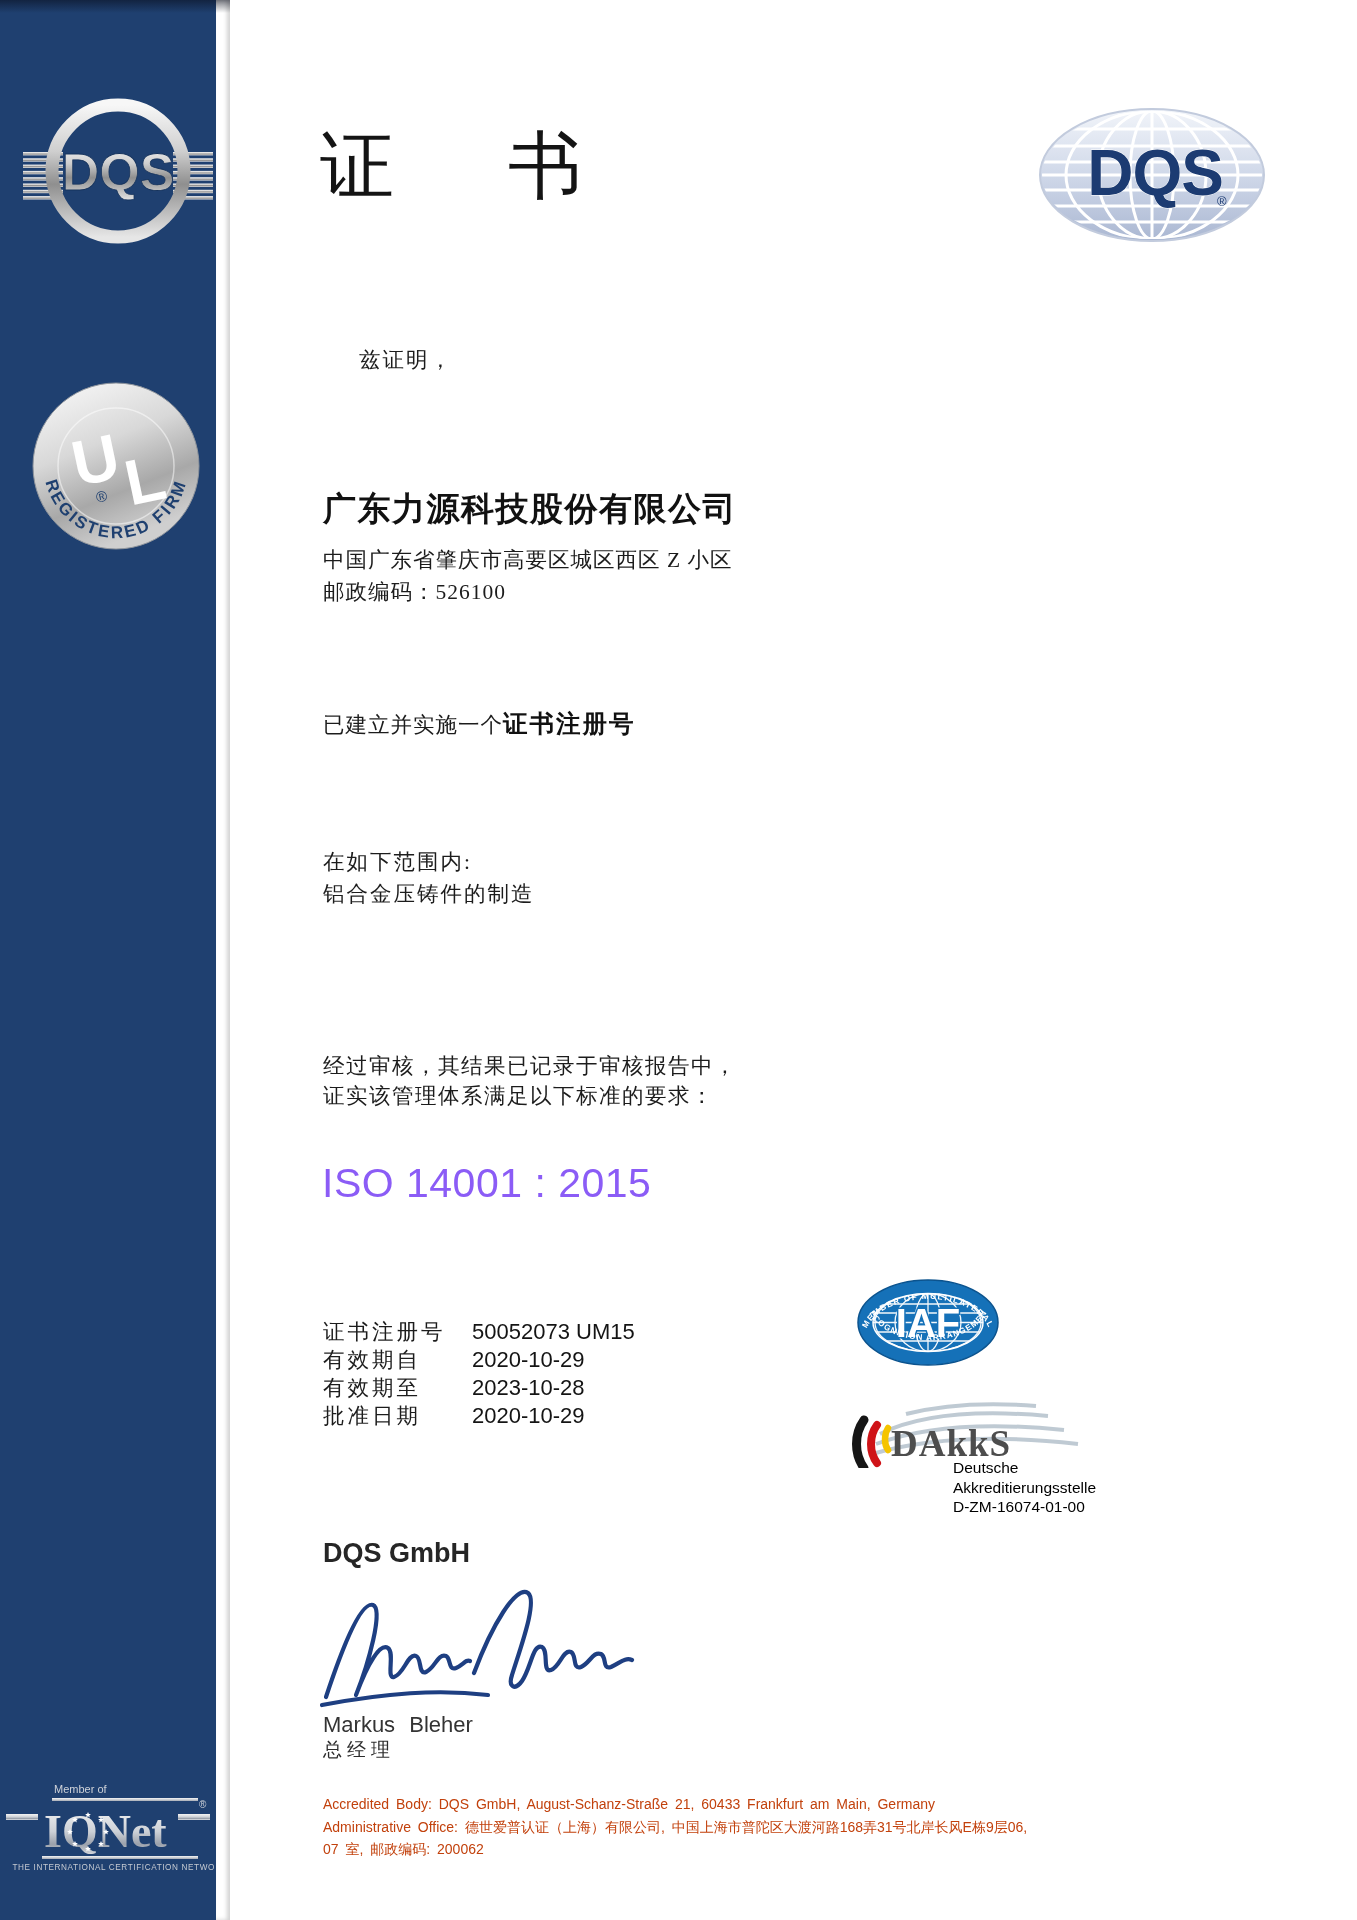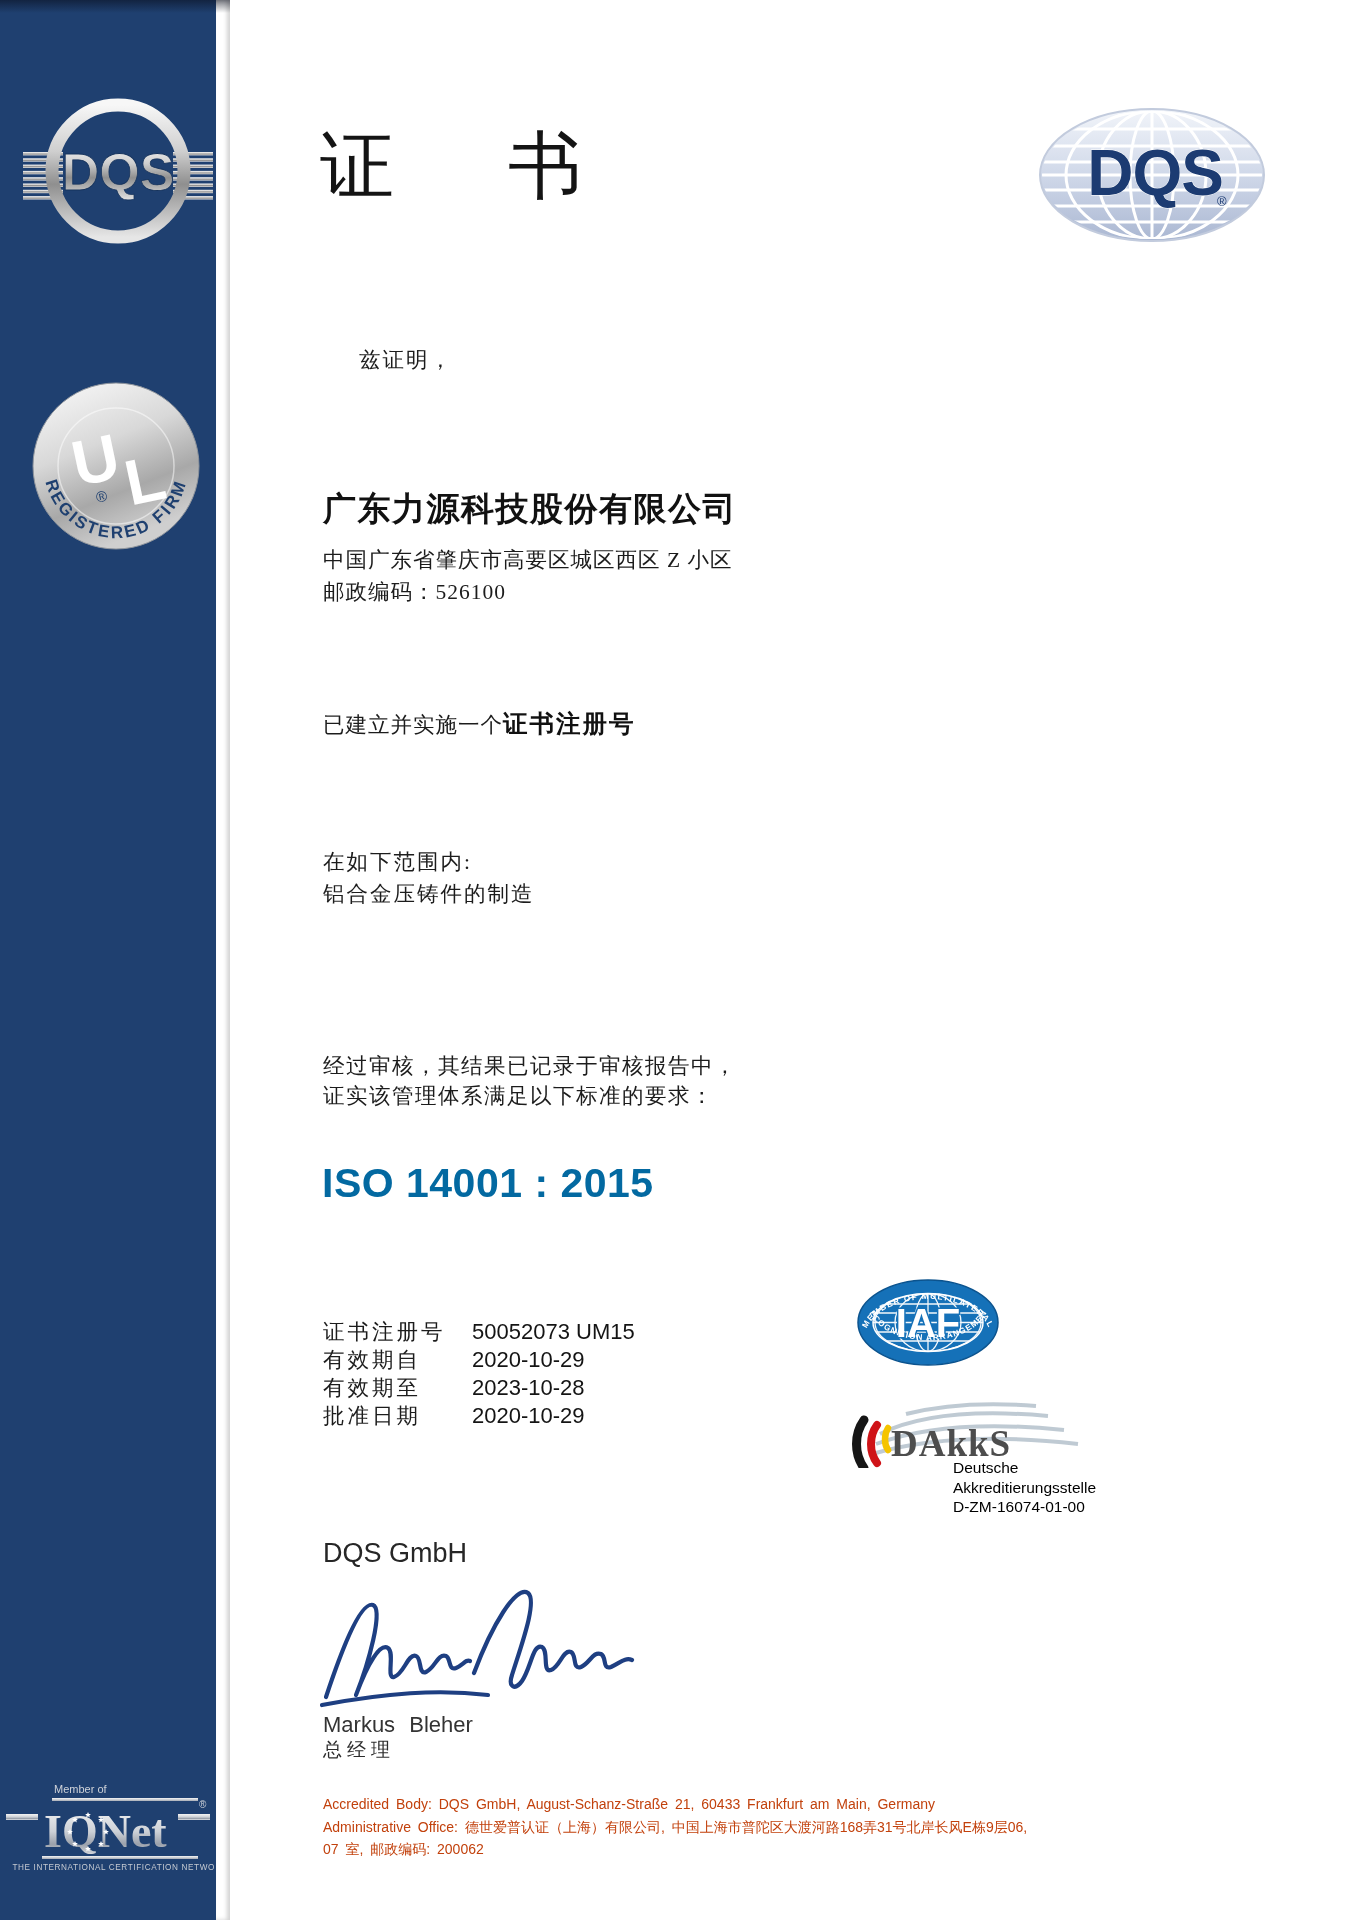--- a/index.html
+++ b/index.html
@@ -21,32 +21,32 @@
   .certify{left:323px;top:345px;font-size:21.5px;letter-spacing:2px;margin-left:36px;}
   .company-name{left:323px;top:487px;font-size:33px;font-weight:700;letter-spacing:1.5px;color:#111;}
   .company-address{left:323px;top:545px;font-size:21.5px;letter-spacing:1px;}
   .company-postal{left:323px;top:577px;font-size:21.5px;letter-spacing:1px;}
   .established{left:323px;top:707px;font-size:21.5px;letter-spacing:1px;}
   .established b{font-size:24.5px;letter-spacing:2px;color:#111;}
   .scope-intro{left:323px;top:847px;font-size:21.5px;letter-spacing:2px;}
   .scope-text{left:323px;top:879px;font-size:21.5px;letter-spacing:2px;}
   .audit1{left:323px;top:1051px;font-size:21.5px;letter-spacing:1.5px;}
   .audit2{left:323px;top:1081px;font-size:21.5px;letter-spacing:1.5px;}
-  .standard{left:322px;top:1160px;font-size:41px;font-weight:700;color:#0369a1;letter-spacing:.5px;}
+  .standard{left:322px;top:1160px;font-size:41px;font-weight:400;color:#8b5cf6;letter-spacing:.5px;}
   
   .details{left:323px;top:1318px;display:grid;grid-template-columns:149px auto;}
   .details .lbl{font-size:21.5px;letter-spacing:3px;line-height:28px;}
   .details .val{font-size:22px;line-height:28px;color:#141414;}
   
   .dakks{left:850px;top:1398px;width:262px;height:130px;}
   .dakks-word{position:absolute;left:41px;top:24px;font-size:37px;color:#4d4d4d;
         font-family:"Liberation Serif","DejaVu Serif",serif;font-weight:600;letter-spacing:1px;}
   .dakks-lines{position:absolute;left:103px;top:60px;font-size:15.5px;line-height:19.5px;color:#000000;}
   
-  .issuer-name{left:323px;top:1538px;font-size:27px;font-weight:400;color:#262626;}
+  .issuer-name{left:323px;top:1538px;font-size:27px;font-weight:700;color:#262626;}
   .signer-name{left:323px;top:1712px;font-size:22px;color:#333;word-spacing:8px;}
   .signer-title{left:323px;top:1737px;font-size:19px;letter-spacing:5px;color:#2c2c2c;}
   
   .footer{left:323px;top:1793px;width:900px;font-size:14px;line-height:22.5px;color:#c2410c;word-spacing:3px;}
 </style>
 </head>
 <body>
 
 <div class="page">
 

